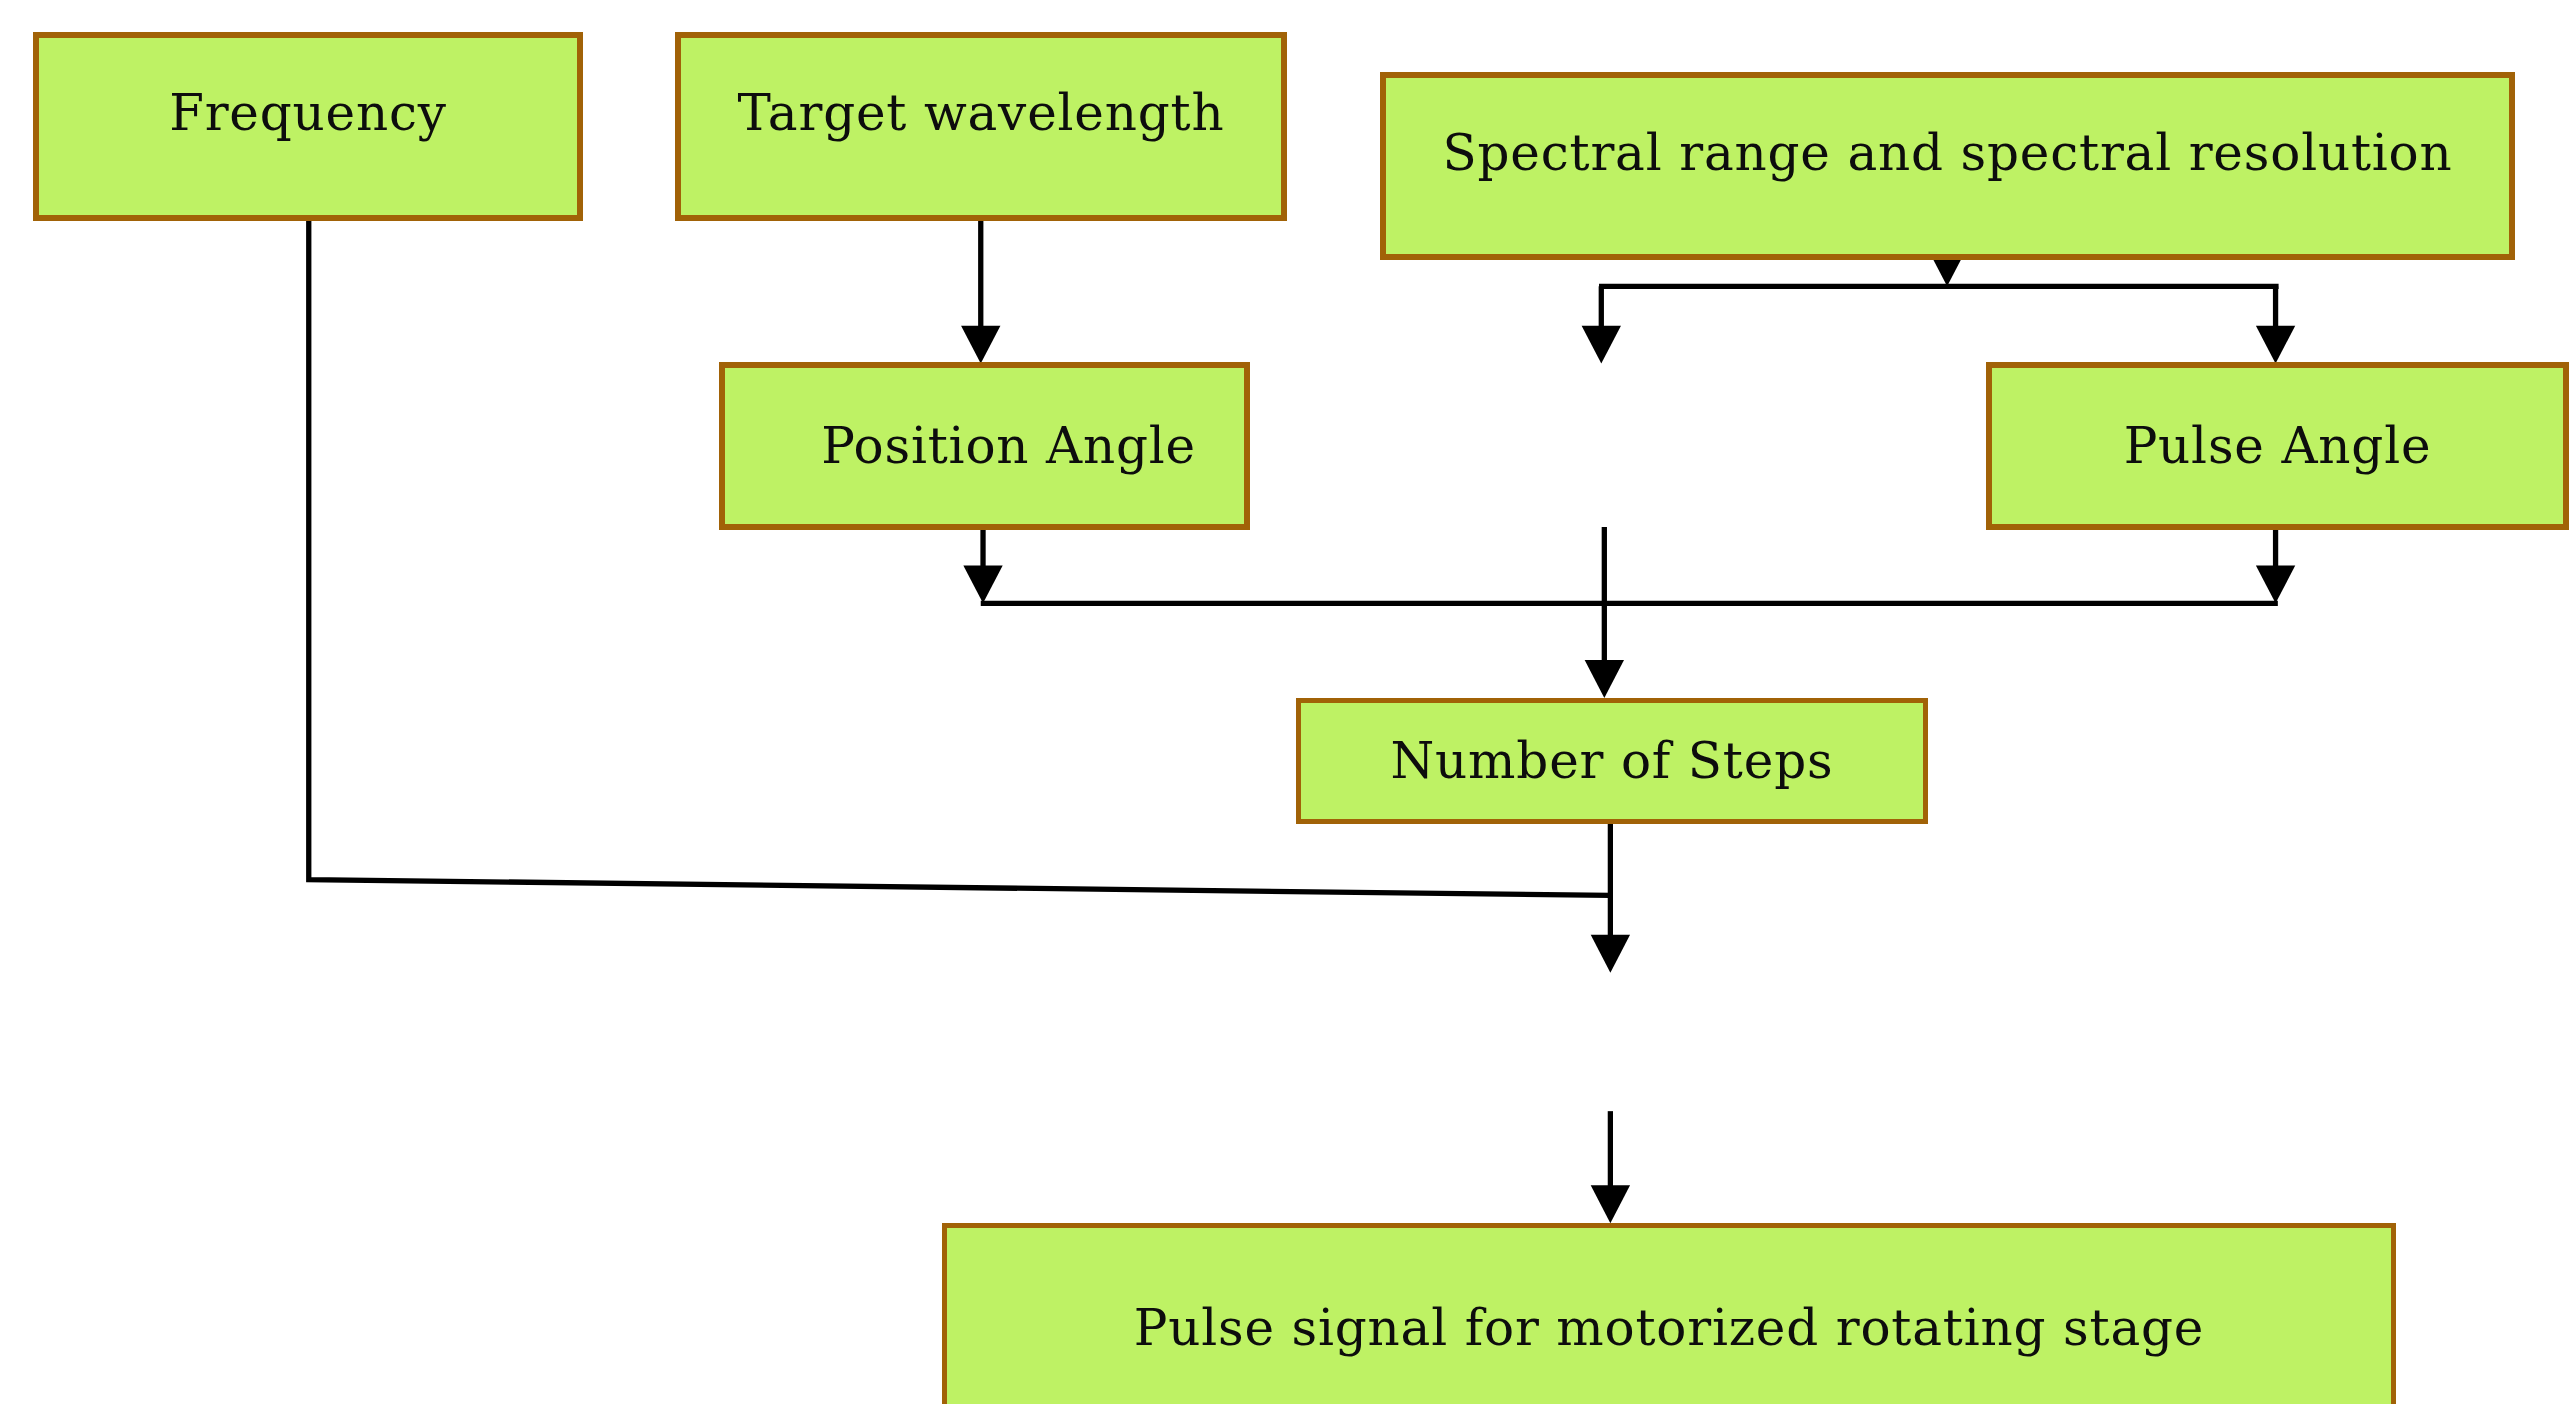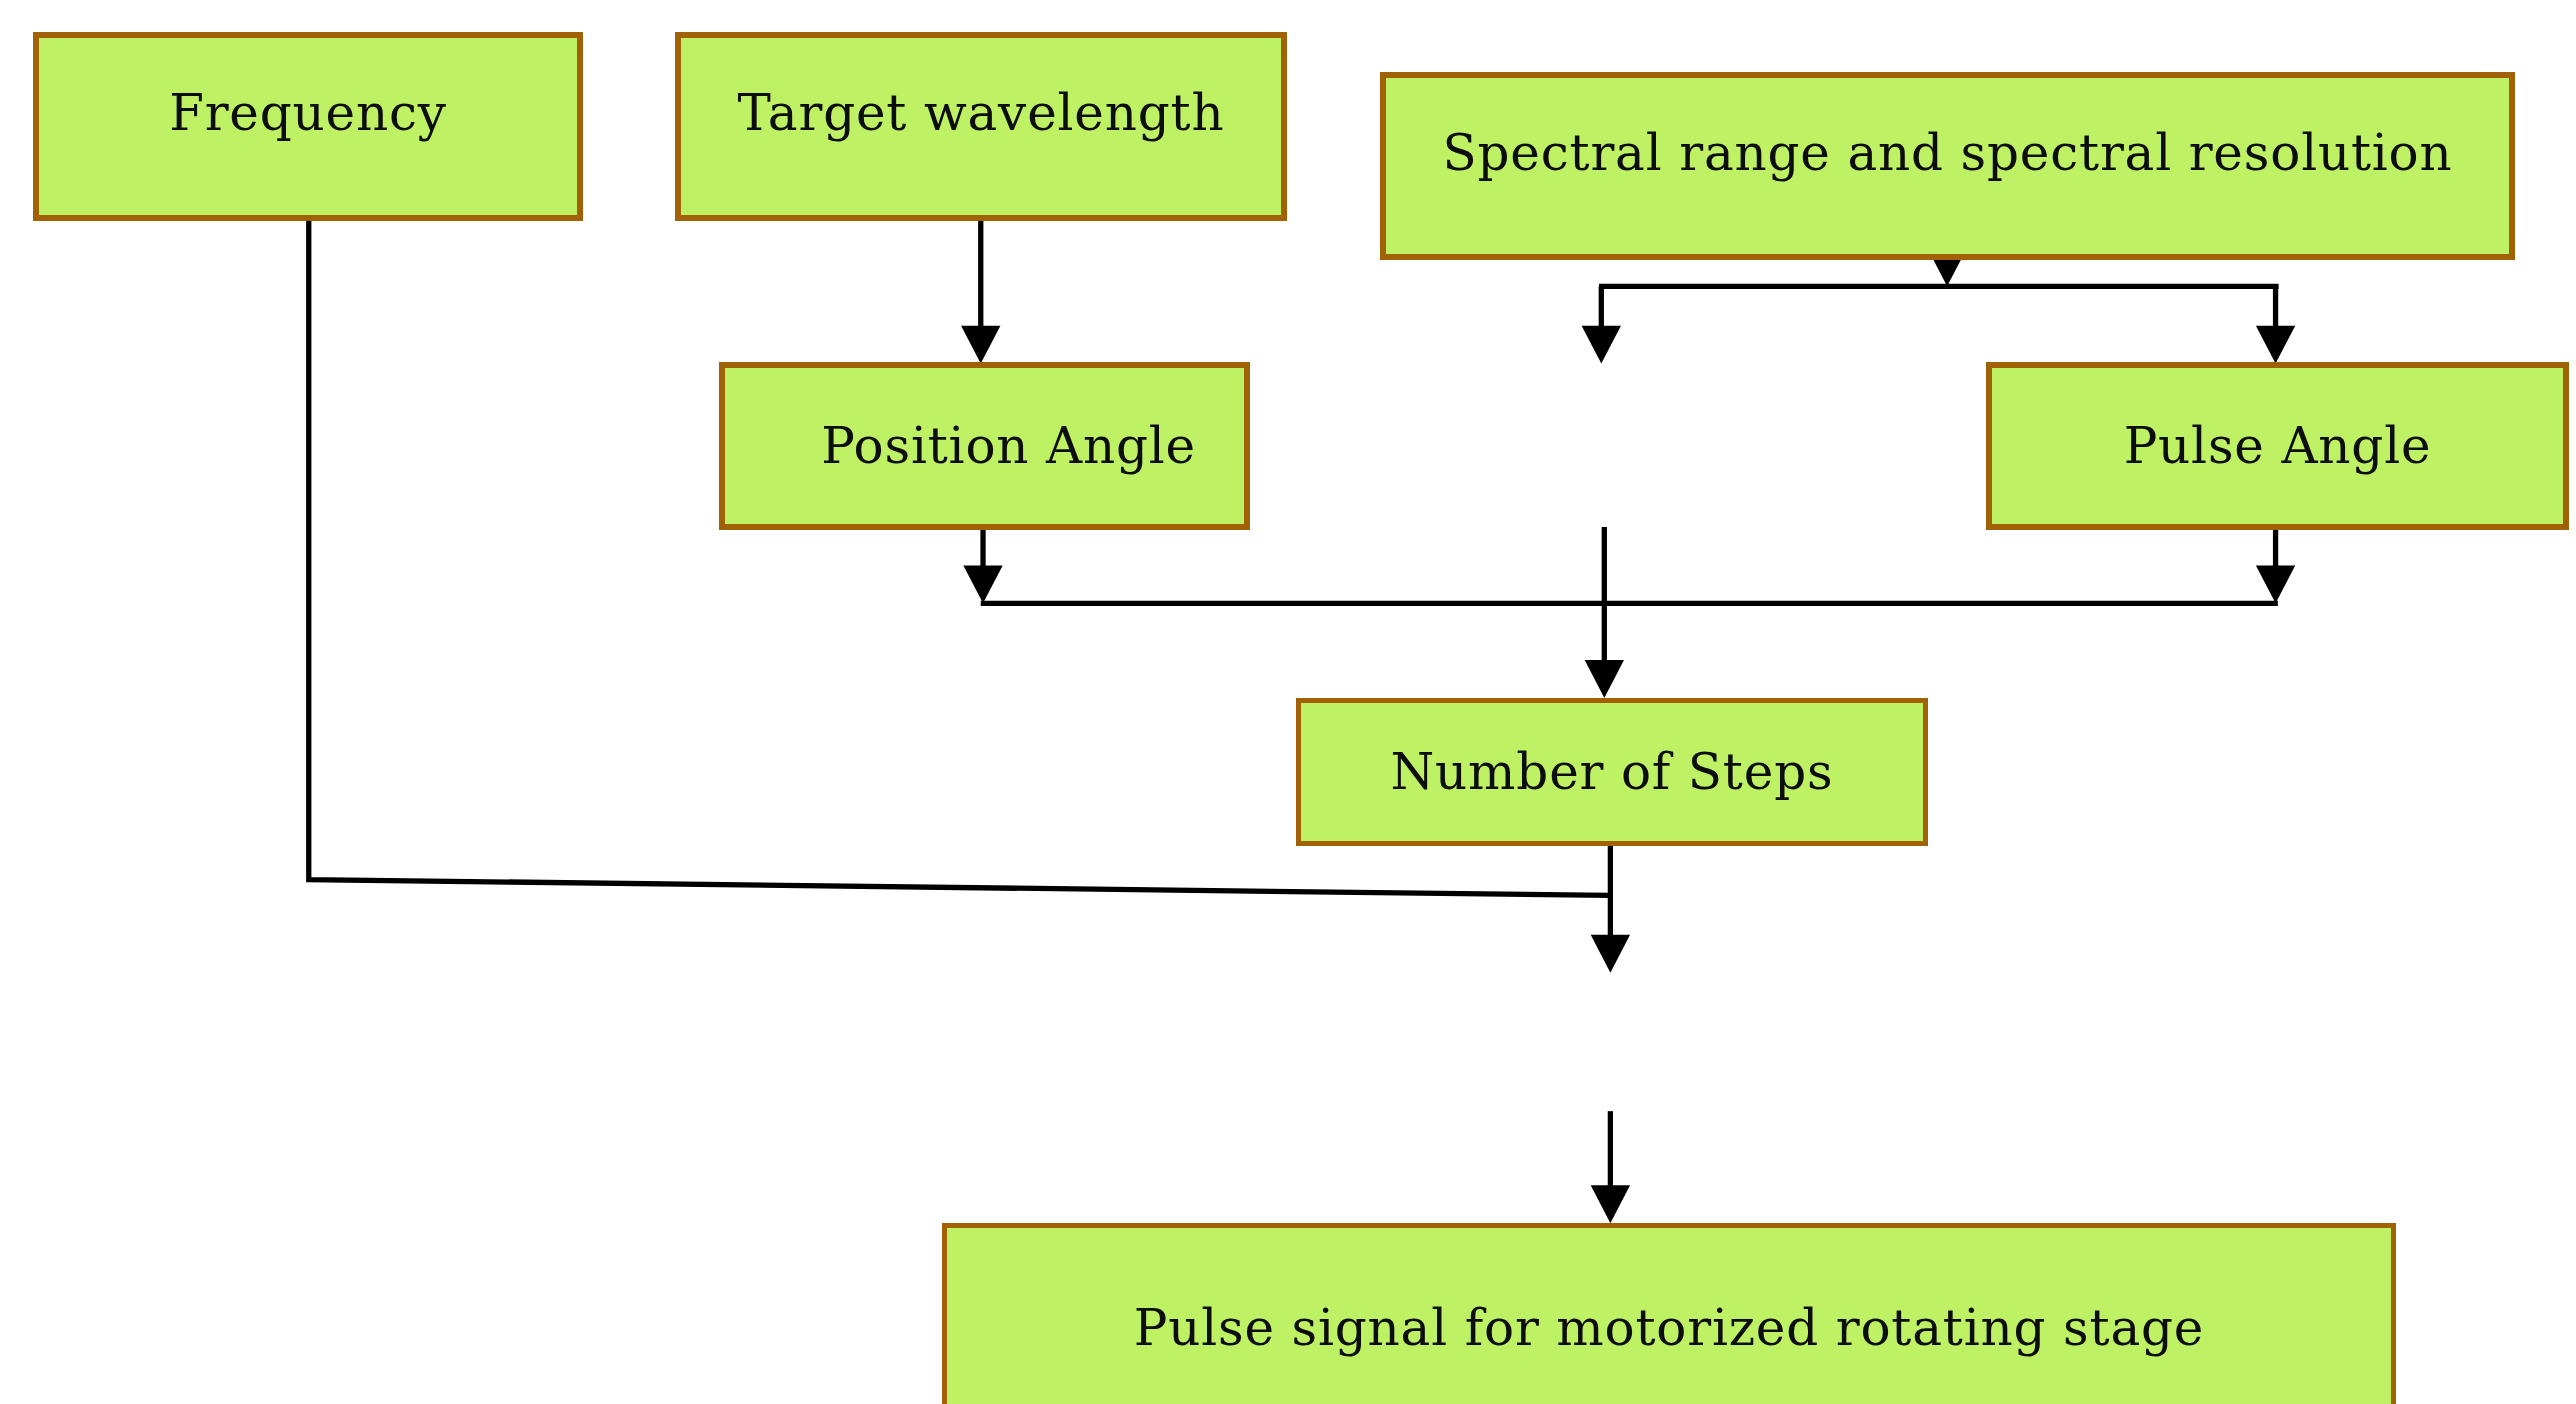--- a/index.html
+++ b/index.html
@@ -39,21 +39,21 @@
   .node.thin { border-width: 5.3px; }
   .node.top-row { padding-bottom: 26px; }
 
   
   #node-frequency        { left:   33px; top:   32px; width:  550px; height: 189px; }
   #node-target           { left:  675px; top:   32px; width:  612px; height: 189px; }
   #node-spectral         { left: 1380px; top:   32px; width: 1135px; height: 188px; margin-top: 40px; }
   #node-position-angle   { left:  719px; top:  362px; width:  531px; height: 168px; padding-left: 48px; }
   #node-step-size        { left: 1320px; top:  362px; width:  570px; height: 168px; }
   #node-step-angle       { left: 1986px; top:  362px; width:  583px; height: 168px; }
-  #node-number-of-steps  { left: 1296px; top:  698px; width:  632px; height: 148px; }
+  #node-number-of-steps  { left: 1296px; top:  698px; width:  632px; height: 126px; }
   #node-duration-time    { left: 1296px; top: 972px; width:  632px; height: 142px; }
   #node-pulse-signal     { left: 942px; top: 1223px; width: 1454px; height: 210px; }
 
   .stroke {
     stroke: #000000;
     stroke-width: 7px;
     fill: none;
   }
   .head { fill: #000000; stroke: none; }
 </style>

